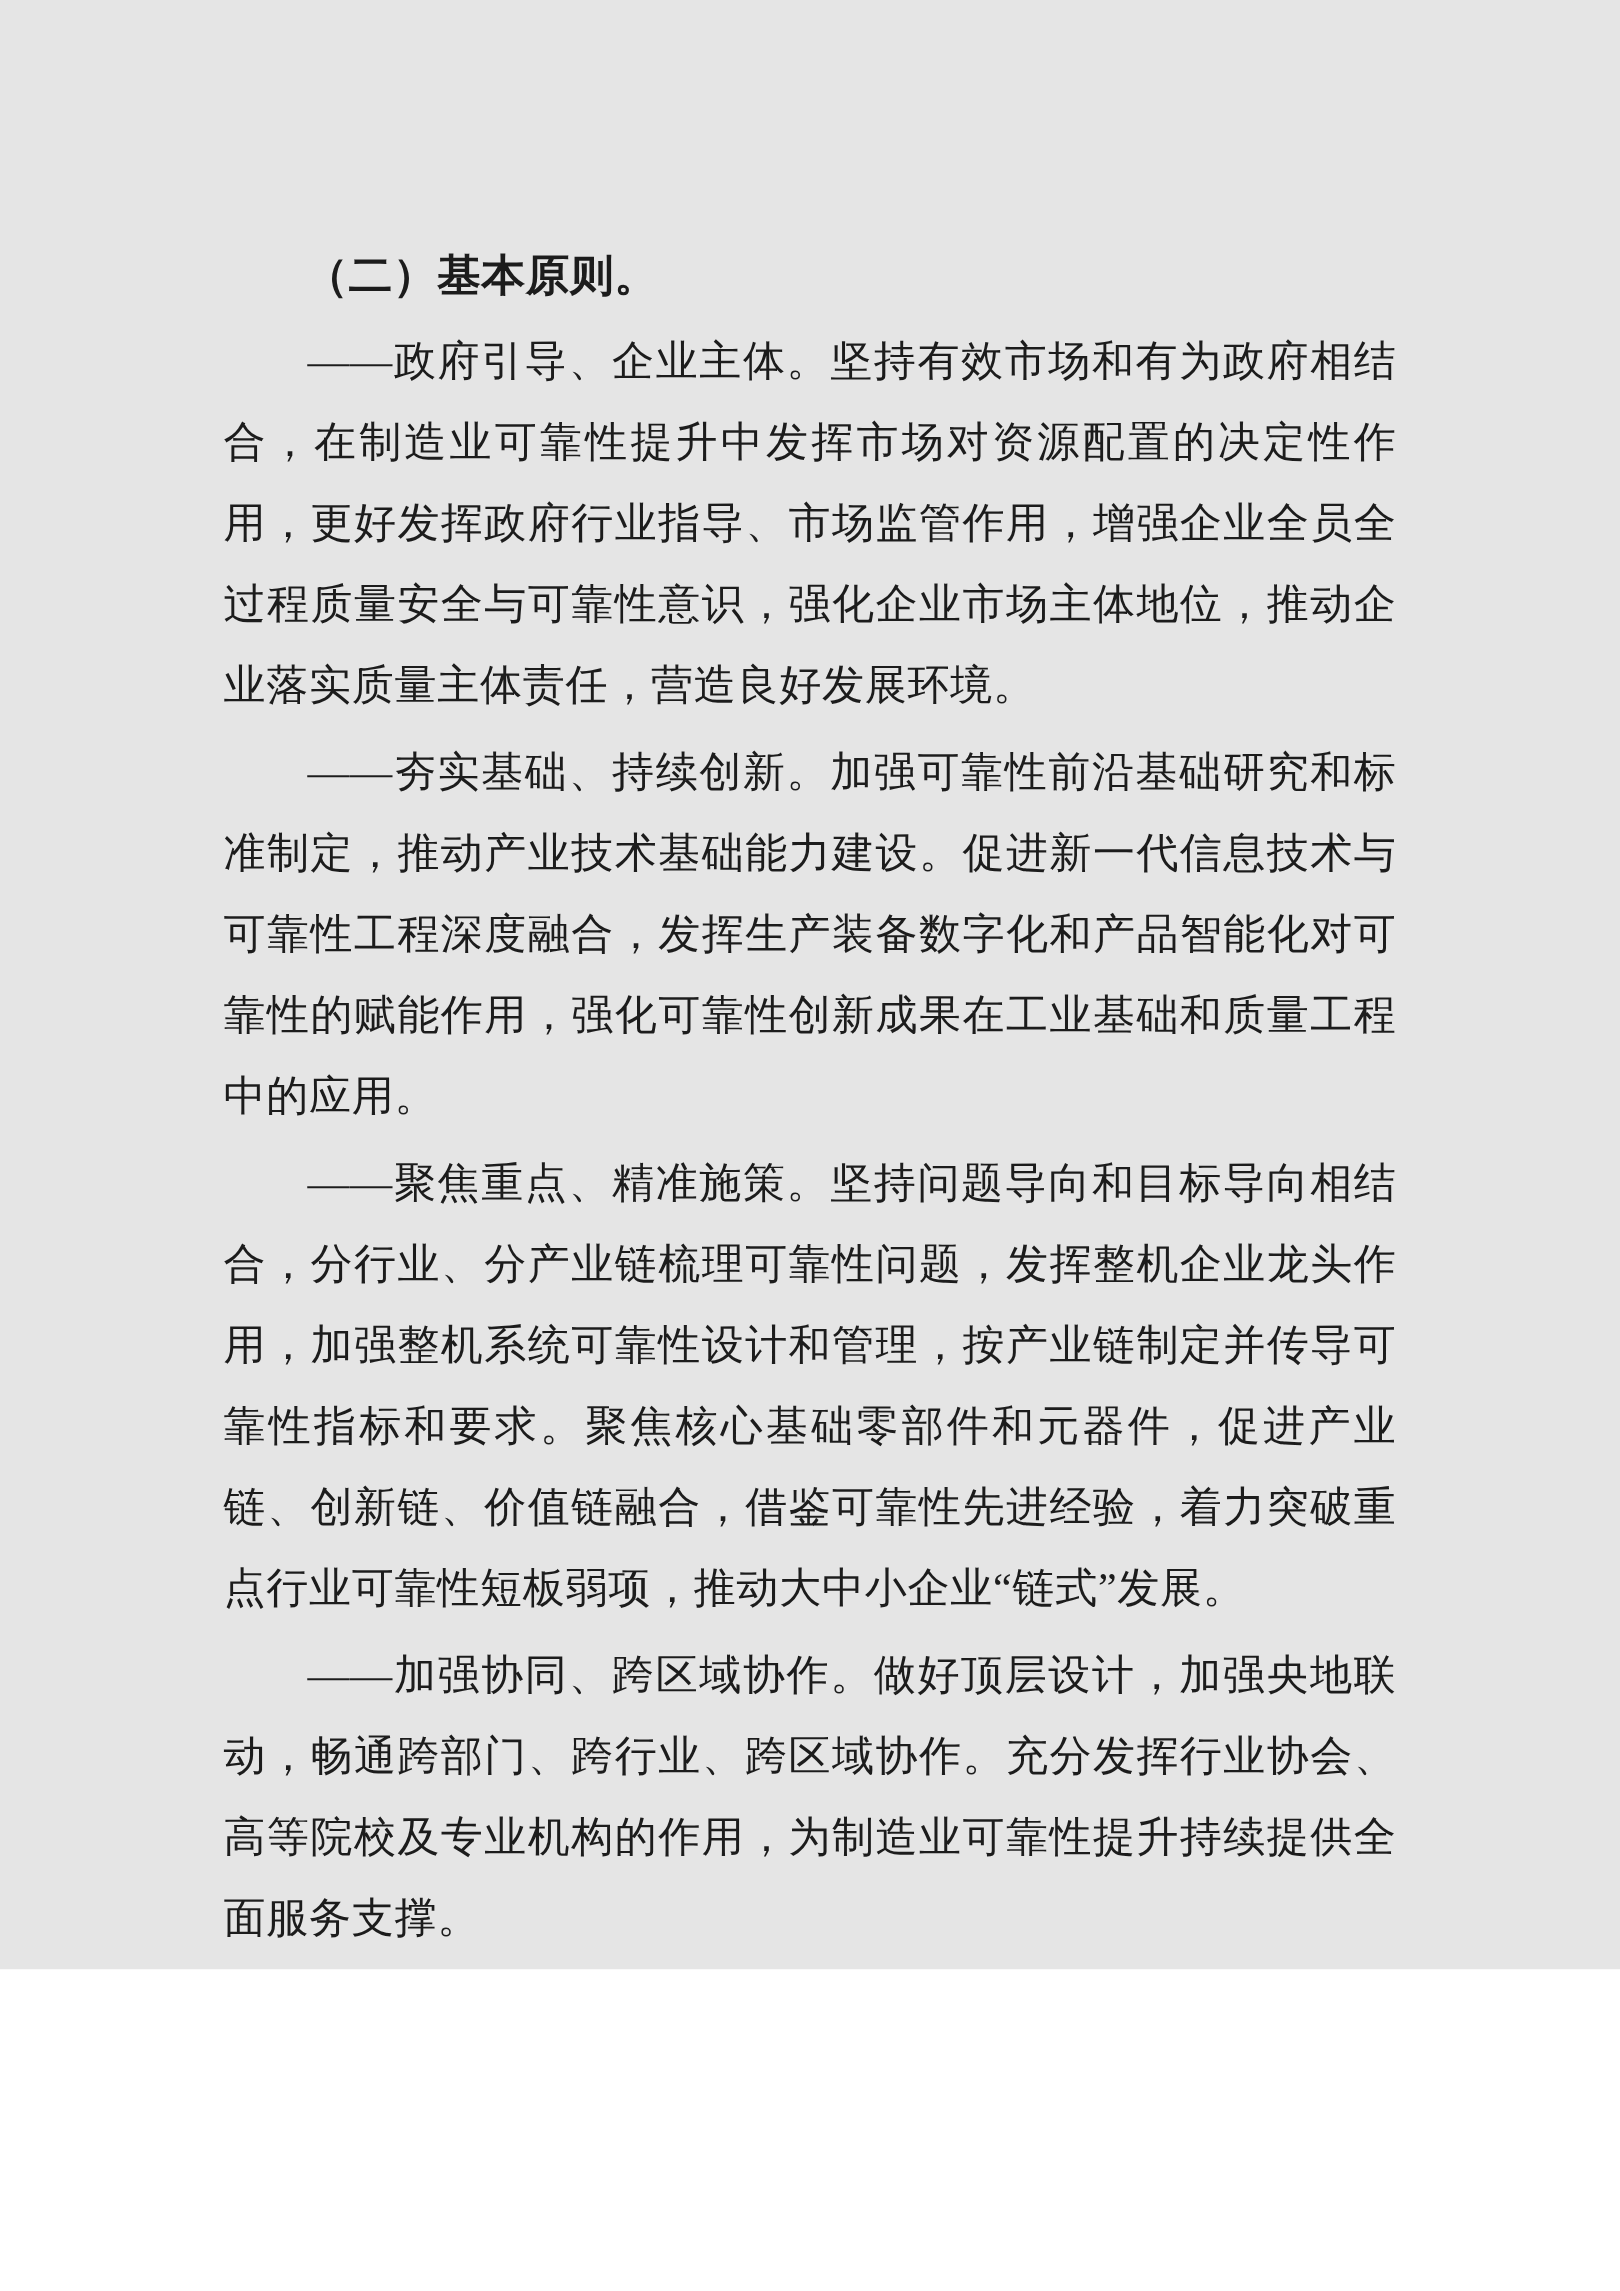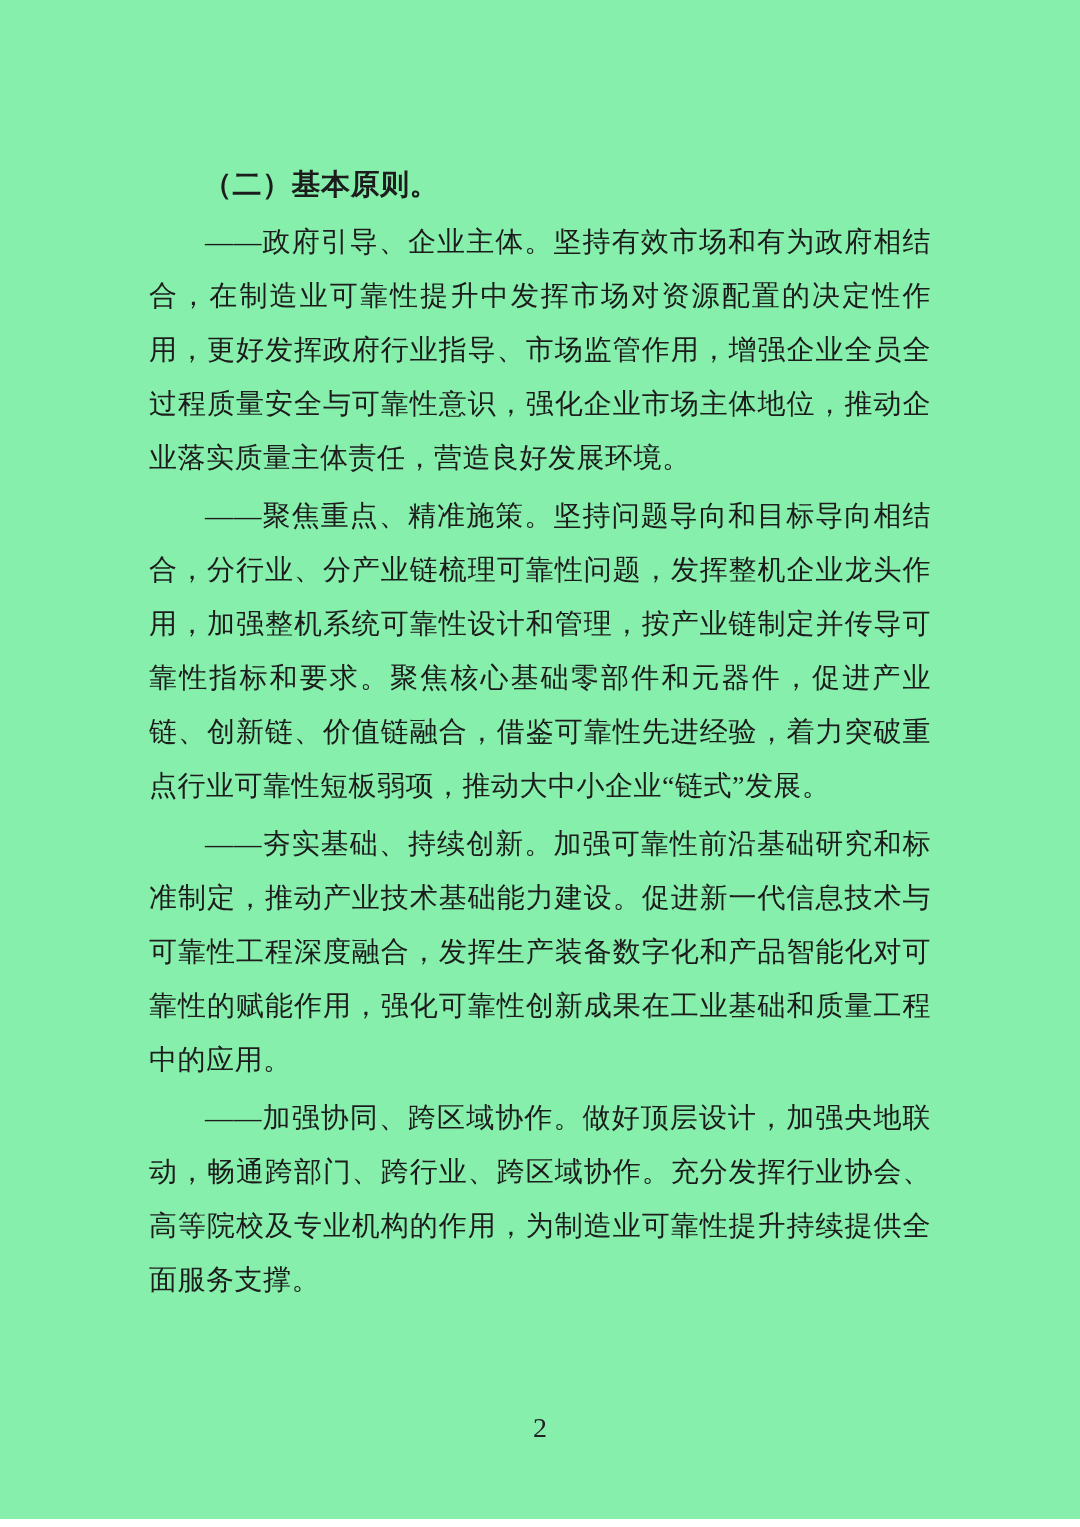--- a/index.html
+++ b/index.html
@@ -3,22 +3,22 @@
 <meta charset="utf-8">
 <style>
   html, body {
     margin: 0;
     padding: 0;
     background: #ffffff;
   }
   .page {
     position: relative;
     width: 1080px;
-    height: 1519px;
-    background: #86efac;
+    height: 1313px;
+    background: #e5e5e5;
     overflow: hidden;
     font-family: "Liberation Serif", "DejaVu Serif", serif;
     color: #1c1c1c;
   }
   .content {
     position: absolute;
     left: 145px;
     right: 145px;
     top: 157px;
     font-size: 28px;
@@ -55,22 +55,22 @@
 </head>
 <body>
 
 <div class="page">
   <div class="content">
 
     <h2 class="heading">（二）基本原则。</h2>
 
     <p class="para"><span class="lead">——政府引导、企业主体。</span><span>坚持有效市场和有为政府相结合，在制造业可靠性提升中发挥市场对资源配置的决定性作用，更好发挥政府行业指导、市场监管作用，增强企业全员全过程质量安全与可靠性意识，强化企业市场主体地位，推动企业落实质量主体责任，营造良好发展环境。</span></p>
 
+    <p class="para"><span class="lead">——夯实基础、持续创新。</span><span>加强可靠性前沿基础研究和标准制定，推动产业技术基础能力建设。促进新一代信息技术与可靠性工程深度融合，发挥生产装备数字化和产品智能化对可靠性的赋能作用，强化可靠性创新成果在工业基础和质量工程中的应用。</span></p>
+
     <p class="para"><span class="lead">——聚焦重点、精准施策。</span><span>坚持问题导向和目标导向相结合，分行业、分产业链梳理可靠性问题，发挥整机企业龙头作用，加强整机系统可靠性设计和管理，按产业链制定并传导可靠性指标和要求。聚焦核心基础零部件和元器件，促进产业链、创新链、价值链融合，借鉴可靠性先进经验，着力突破重点行业可靠性短板弱项，推动大中小企业“链式”发展。</span></p>
-
-    <p class="para"><span class="lead">——夯实基础、持续创新。</span><span>加强可靠性前沿基础研究和标准制定，推动产业技术基础能力建设。促进新一代信息技术与可靠性工程深度融合，发挥生产装备数字化和产品智能化对可靠性的赋能作用，强化可靠性创新成果在工业基础和质量工程中的应用。</span></p>
 
     <p class="para"><span class="lead">——加强协同、跨区域协作。</span><span>做好顶层设计，加强央地联动，畅通跨部门、跨行业、跨区域协作。充分发挥行业协会、高等院校及专业机构的作用，为制造业可靠性提升持续提供全面服务支撑。</span></p>
 
   </div>
 
   <div class="page-number">2</div>
 </div>
 
 </body></html>

